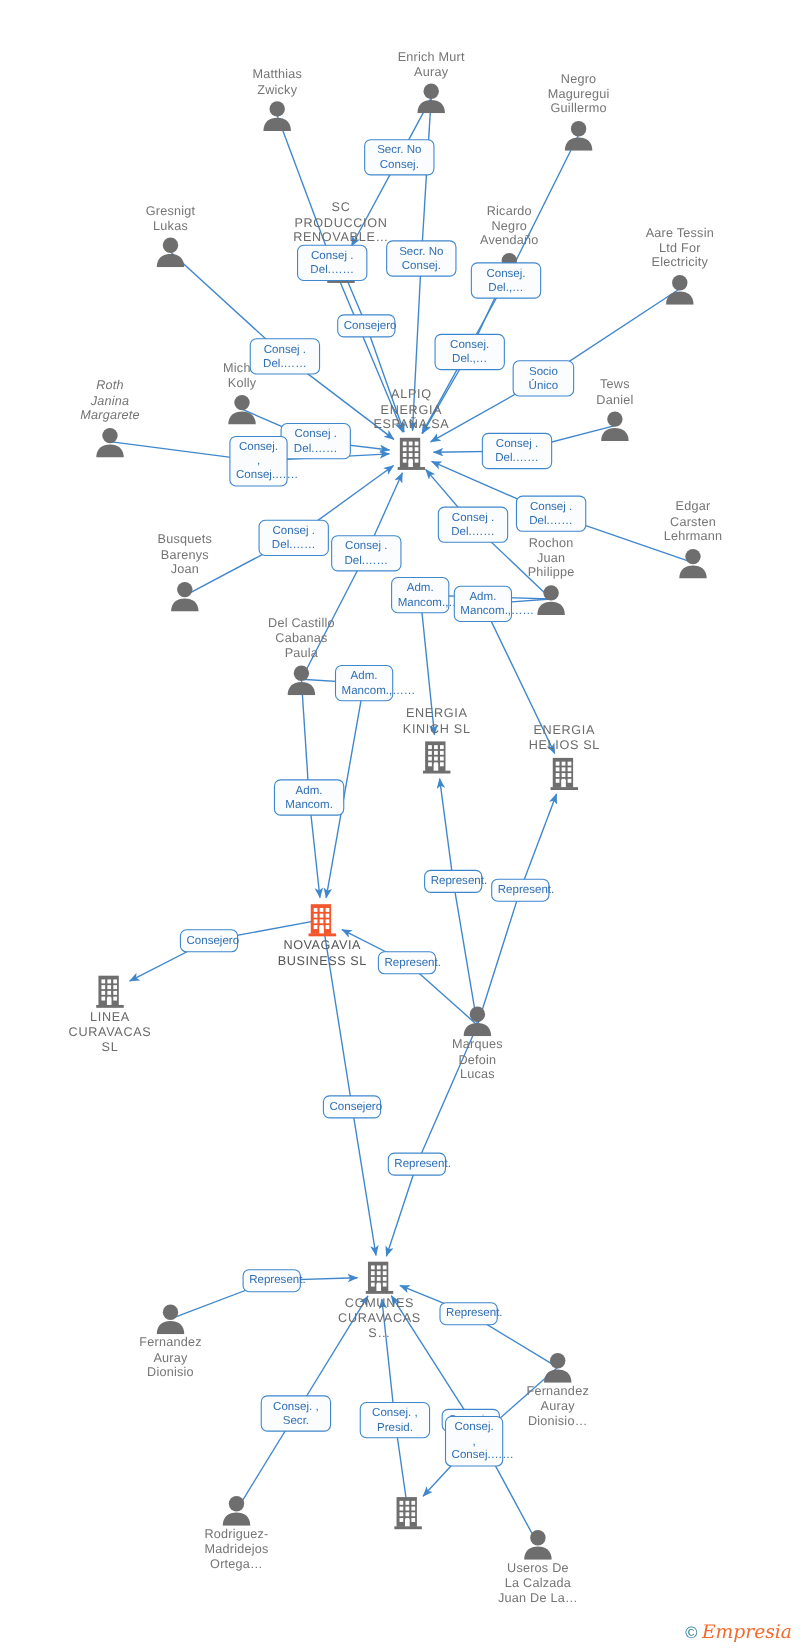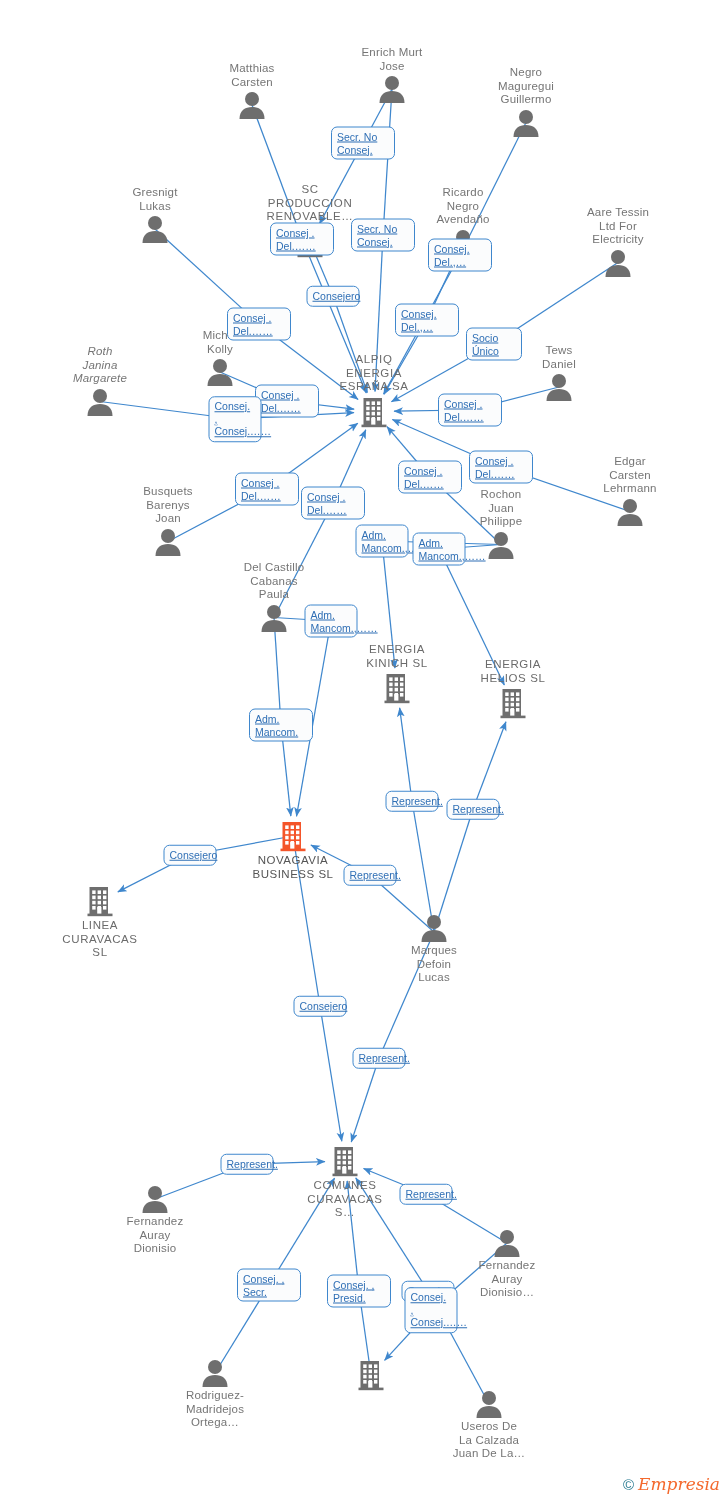--- a/index.html
+++ b/index.html
@@ -21,22 +21,22 @@
   .node.above .cap{margin-bottom:2px;}
   .node.below .cap{margin-top:2px;}
 
   
   .p-ico{width:30px;height:28px;display:block;margin:0 auto;}
   .b-ico{width:26px;height:32px;display:block;margin:0 auto;}
 
   
   .rel{position:absolute;transform:translate(-50%,-50%);
        border:1.4px solid #3f87cd;border-radius:6px;background:#fbfcfd;
-       color:#2f6fb5;font-size:10.5px;line-height:12.5px;
-       padding:3px 5px;white-space:pre-line;box-sizing:border-box;text-decoration:underline;}
+       color:#2f6fb5;font-size:10.5px;line-height:12.5px;text-align:center;
+       padding:3px 5px;white-space:pre-line;box-sizing:border-box;}
   .rel.w1{width:56px;}
   .rel.w2{width:64px;}
   .rel.w3{width:53px;}
 
   
   #watermark{position:absolute;right:8px;bottom:6px;display:flex;align-items:center;gap:4px;}
   #watermark .c{color:#2a7b92;font-size:15px;}
   #watermark .e{color:#f4692d;font-size:17px;font-family:"DejaVu Serif",serif;font-style:italic;}
 </style>
 </head>
@@ -111,31 +111,31 @@
         <line x1="489" y1="1404" x2="428" y2="1291"></line>
         <line x1="428" y1="1291" x2="355.7626692698856" y2="1177.8571928323508" marker-end="url(#ah)"></line>
         <line x1="507" y1="1243" x2="431" y2="1310"></line>
         <line x1="431" y1="1310" x2="384.5656020546613" y2="1360.3039311074504" marker-end="url(#ah)"></line>
       </g>
   </svg>
 
   <div id="nodes">
       <div class="node person above" style="left: 252px; top: 62px;">
         <span class="cap">Matthias
-Carsten</span>
+Zwicky</span>
         <span class="glyph">
           <svg class="p-ico" viewBox="0 0 30 28" xmlns="http://www.w3.org/2000/svg">
             <circle cx="15" cy="8" r="7" fill="#6e6e6e"></circle>
             <path d="M2.5 28 C2.5 19.5 8 16 15 16 C22 16 27.5 19.5 27.5 28 Z" fill="#6e6e6e"></path>
           </svg>
         </span>
       </div>
       <div class="node person above" style="left: 392px; top: 46px;">
         <span class="cap">Enrich Murt
-Jose</span>
+Auray</span>
         <span class="glyph">
           <svg class="p-ico" viewBox="0 0 30 28" xmlns="http://www.w3.org/2000/svg">
             <circle cx="15" cy="8" r="7" fill="#6e6e6e"></circle>
             <path d="M2.5 28 C2.5 19.5 8 16 15 16 C22 16 27.5 19.5 27.5 28 Z" fill="#6e6e6e"></path>
           </svg>
         </span>
       </div>
       <div class="node person above" style="left: 526px; top: 66px;">
         <span class="cap">Negro
 Maguregui

